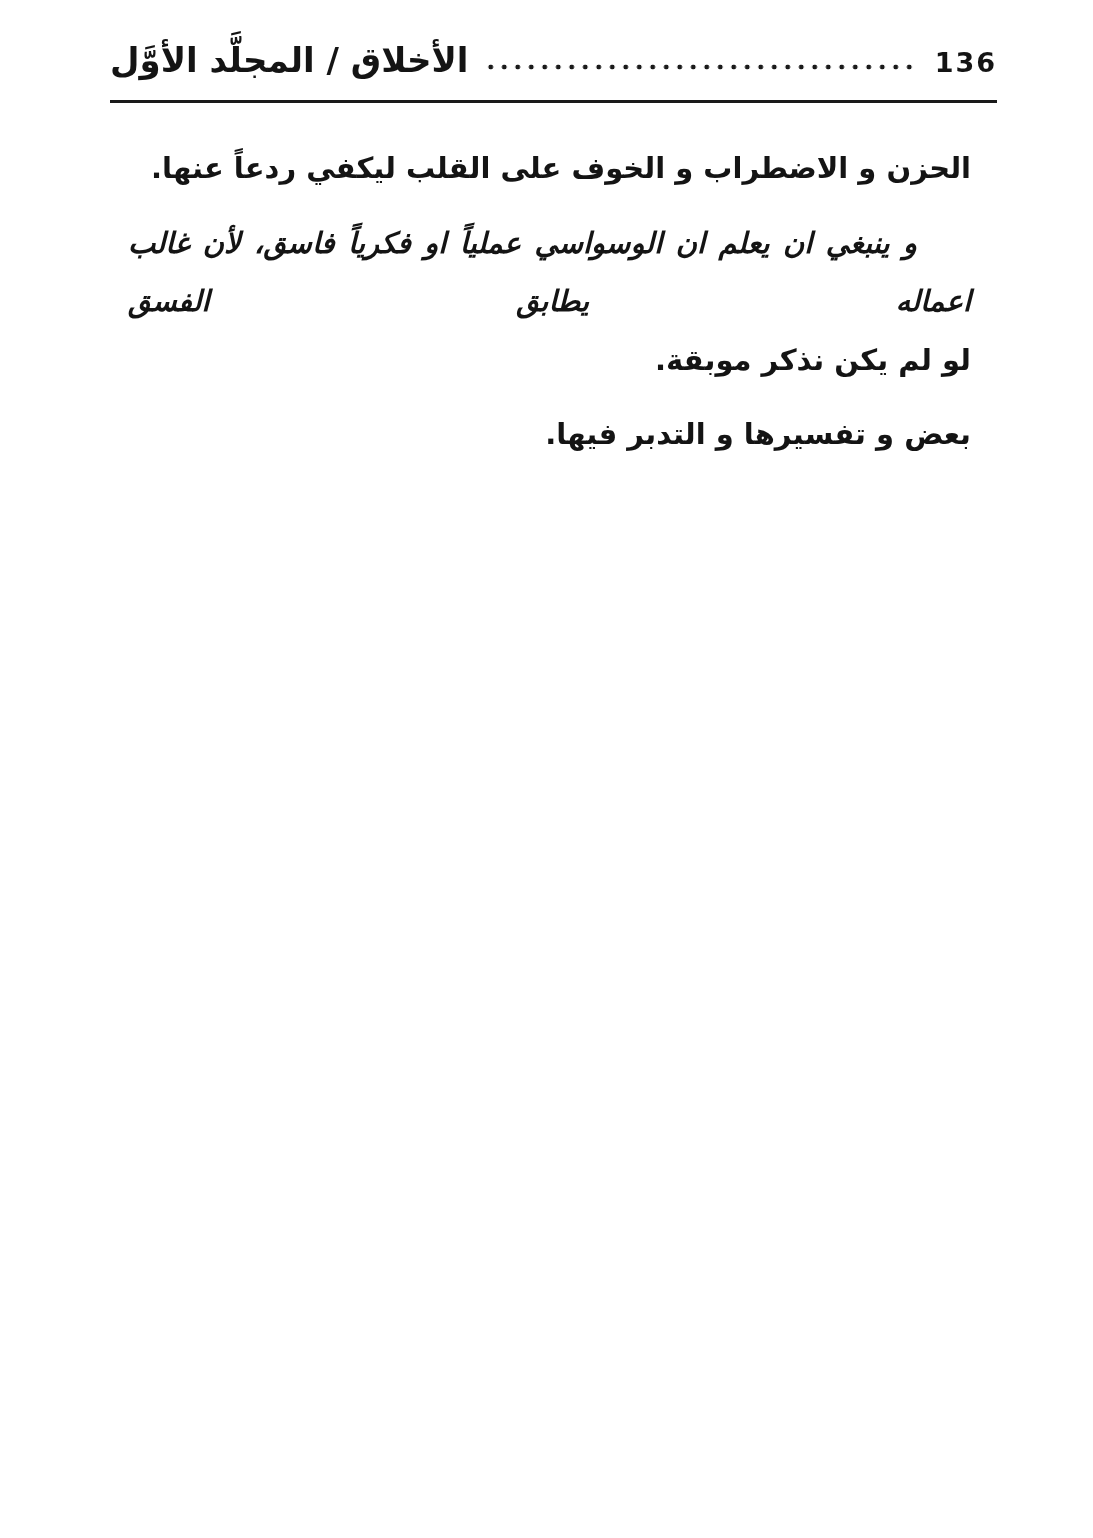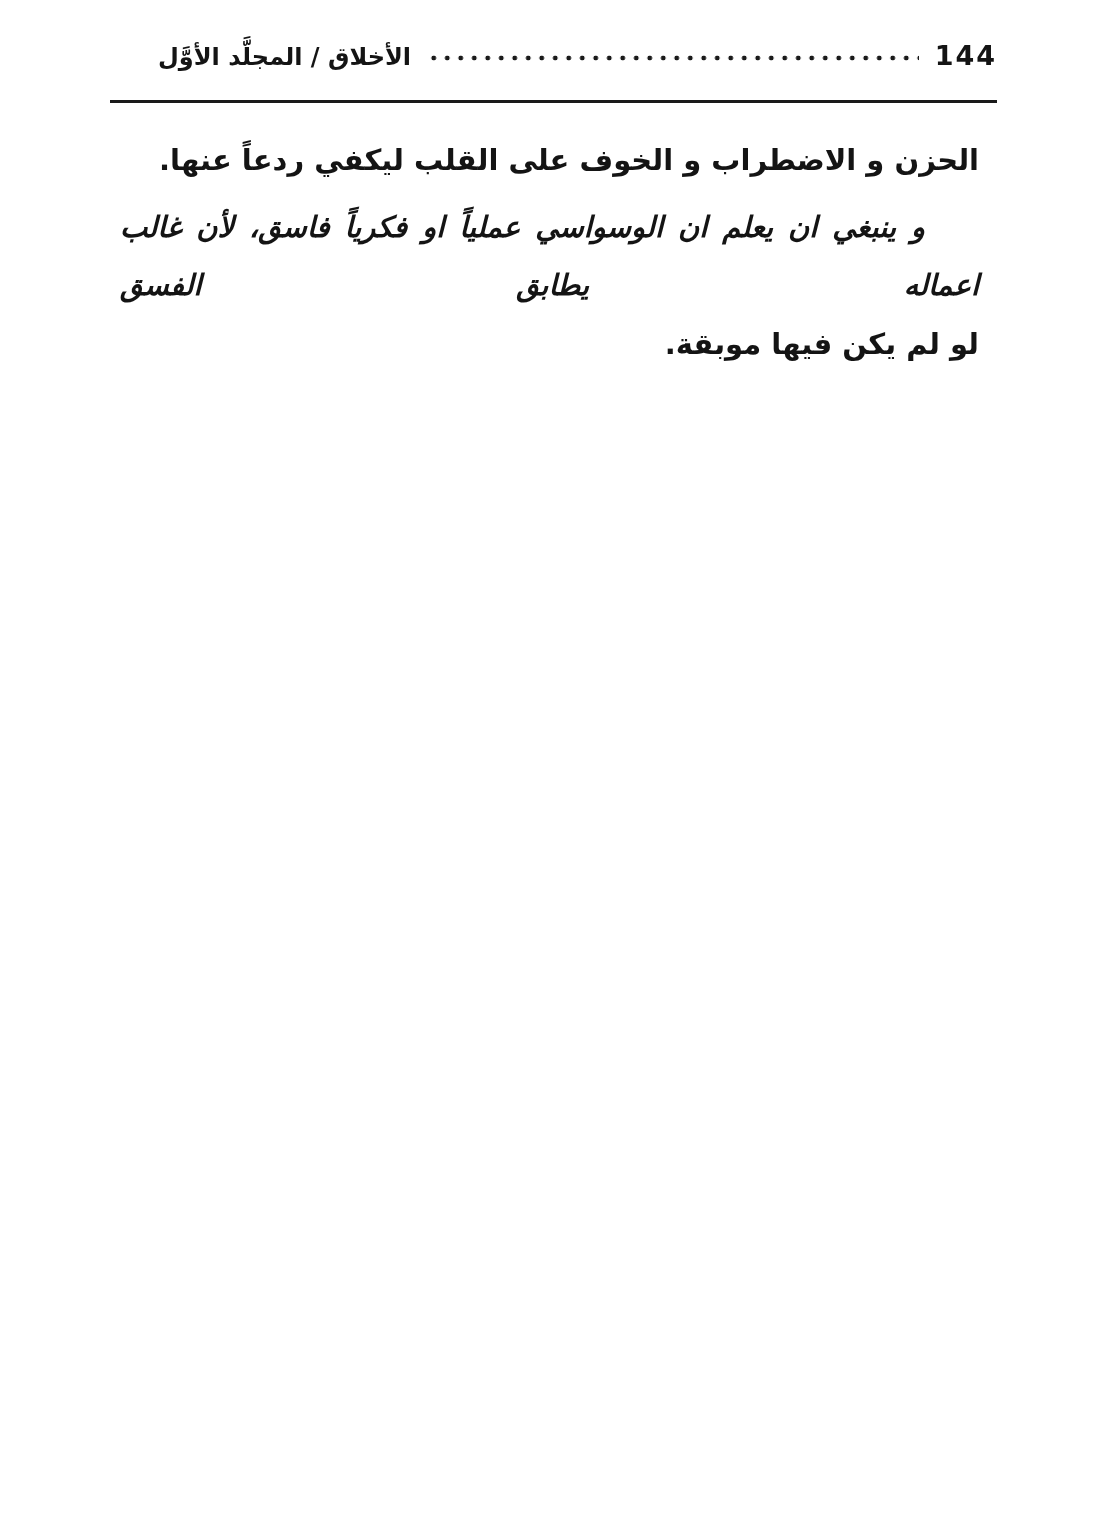--- a/index.html
+++ b/index.html
@@ -38,79 +38,79 @@
     height: 10px;
     margin: 0 16px;
     align-self: flex-end;
     margin-bottom: 8px;
     background-image: radial-gradient(circle, #1a1a1a 2.1px, transparent 2.7px);
     background-size: 13.5px 10px;
     background-repeat: repeat-x;
     background-position: left bottom;
   }
   .running-title {
-    font-size: 24px;
+    font-size: 34px;
     font-weight: 700;
     white-space: nowrap;
-    margin-left: 48px;
   }
   .header-rule {
     position: absolute;
     top: 100px;
     right: 96px;
     left: 110px;
     height: 3px;
     background: #1a1a1a;
   }
   
   .body-text {
     position: absolute;
     top: 123px;
     right: 106px;
     left: 112px;
     font-size: 29px;
     font-weight: 700;
     line-height: 58.5px;
   }
-  .paragraph { margin: 8px; }
+  .paragraph { margin: 16px; }
   .line { direction: rtl; unicode-bidi: plaintext; }
   .line-full {
     text-align: justify;
     text-align-last: justify;
   }
   .line-indent {
     text-indent: 54px;
     font-style: italic;
   }
   .line-end {
     text-align: right;
   }
 </style>
 </head>
 <body>
 
 <div class="page">
 
   <div class="header-row">
-    <span class="page-number">144</span>
+    <span class="page-number">136</span>
     <span class="dots-leader"></span>
     <span class="running-title">الأخلاق / المجلَّد الأوَّل</span>
   </div>
 
   <div class="header-rule"></div>
 
   <div class="body-text">
 
     <div class="paragraph">
       <div class="line line-end">الحزن و الاضطراب و الخوف على القلب ليكفي ردعاً عنها.</div>
     </div>
 
     <div class="paragraph">
       <div class="line line-full line-indent">و ينبغي ان يعلم ان الوسواسي عملياً او فكرياً فاسق، لأن غالب اعماله يطابق الفسق</div>
-      <div class="line line-end">لو لم يكن فيها موبقة.</div>
+      <div class="line line-end">لو لم يكن نذكر موبقة.</div>
     </div>
 
     <div class="paragraph">
+      <div class="line line-end">بعض و تفسيرها و التدبر فيها.</div>
     </div>
 
   </div>
 
 </div>
 
 </body></html>

